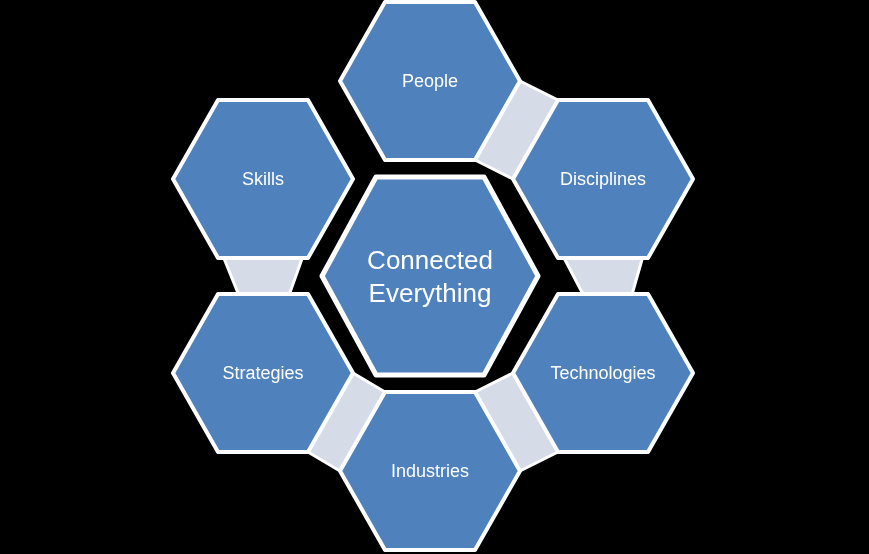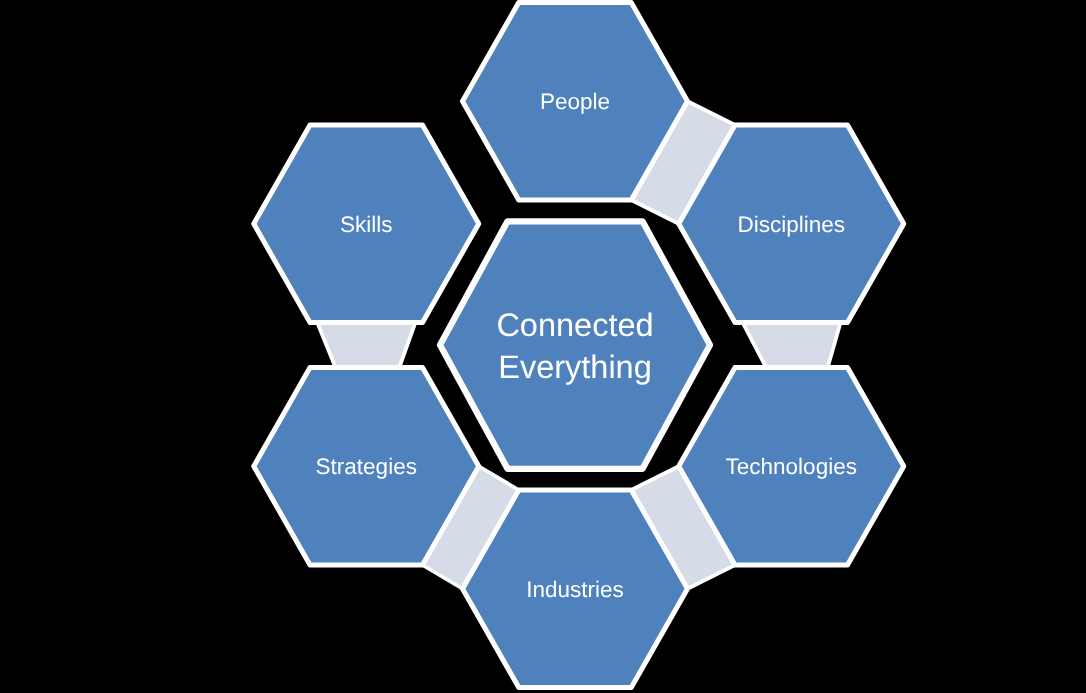--- a/index.html
+++ b/index.html
@@ -7,21 +7,20 @@
     padding: 0;
     width: 869px;
     height: 554px;
     overflow: hidden;
     background: #000;
   }
   .stage {
     position: relative;
     width: 722px;
     height: 554px;
-    margin-left: 30px;
   }
   svg { display: block; }
   .hex {
     stroke-width: 4px;
     stroke-linejoin: round;
   }
   .hex-center {
     stroke-width: 5px;
     stroke-linejoin: round;
   }

